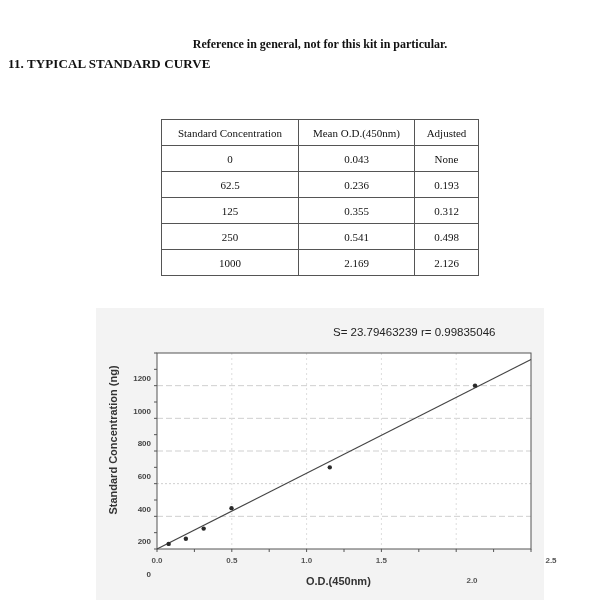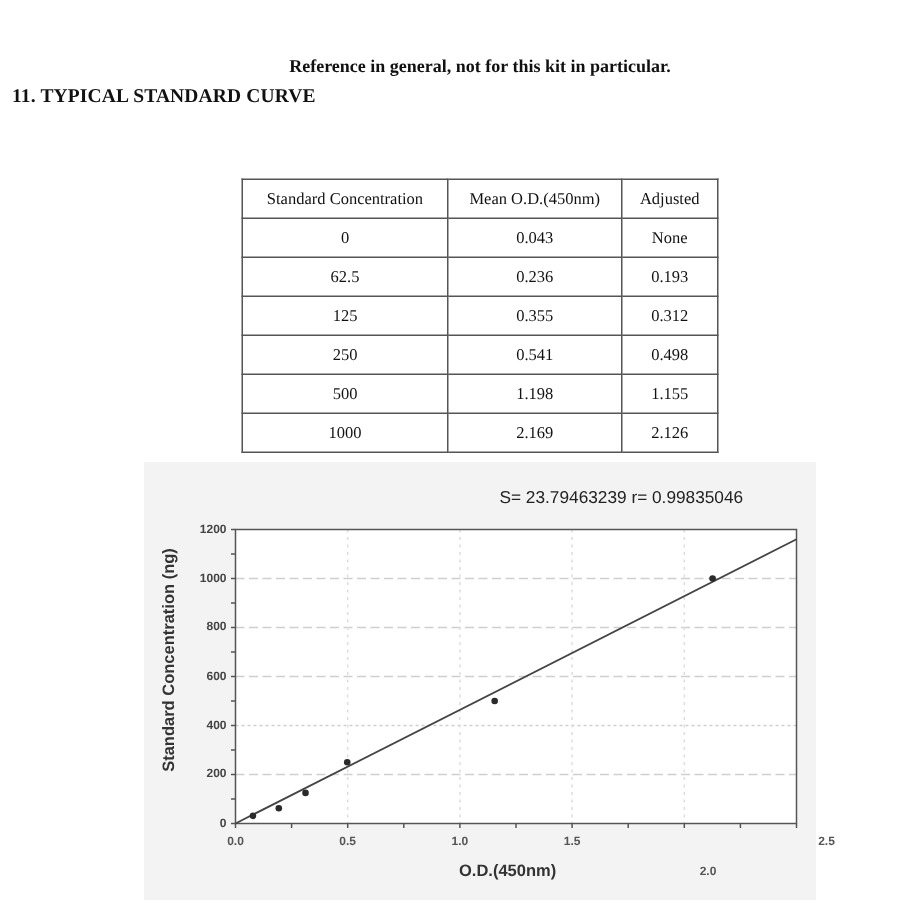--- a/index.html
+++ b/index.html
@@ -9,21 +9,21 @@
   table.std { position:absolute; left:161px; top:75px; border-collapse:collapse; font-size:11px;margin-top:44px; }
   table.std th, table.std td { border:1px solid #555; text-align:center; height:25px; padding:0; font-weight:normal; }
   table.std th { height:25px; }
   .c1 { width:136px; } .c2 { width:115px; } .c3 { width:63px; }
   .chart-wrap { position:absolute; left:96px; top:308px; width:448px; height:292px; background:#f3f3f3; }
   .chart-wrap svg { position:absolute; left:0; top:0; }
   .stats { position:absolute; left:333px; top:326px; font-family:"Liberation Sans", sans-serif; font-size:11.5px; color:#222; }
   .ylab { position:absolute; left:99px; top:440px; width:0; height:0; }
   .ylab span { position:absolute; transform:translate(-50%,-50%) rotate(-90deg); white-space:nowrap; font-family:"Liberation Sans", sans-serif; font-weight:bold; font-size:11px; color:#333; left:14px; top:0; }
   .xlab { position:absolute; left:306px; top:575px; font-family:"Liberation Sans", sans-serif; font-weight:bold; font-size:11px; color:#333; }
-  .ytick { position:absolute; font-family:"Liberation Sans", sans-serif; font-size:8px; font-weight:bold; color:#444; text-align:right; width:30px; }
+  .ytick { position:absolute; font-family:"Liberation Sans", sans-serif; font-size:8px; font-weight:bold; color:#444; text-align:right; width:30px;margin-top:26px; }
   .xtick { position:absolute; font-family:"Liberation Sans", sans-serif; font-size:8px; font-weight:bold; color:#555; width:30px; text-align:center; }
 </style>
 </head>
 <body>
 
 <div class="section-title">11. TYPICAL STANDARD CURVE</div>
 <div class="subtitle">Reference in general, not for this kit in particular.</div>
 
 <table class="std">
   <thead>
@@ -46,25 +46,20 @@
       </tr>
     <tr>
         <td>125</td>
         <td>0.355</td>
         <td>0.312</td>
       </tr>
     <tr>
         <td>250</td>
         <td>0.541</td>
         <td>0.498</td>
-      </tr>
-    <tr>
-        <td>500</td>
-        <td>1.198</td>
-        <td>1.155</td>
       </tr>
     <tr>
         <td>1000</td>
         <td>2.169</td>
         <td>2.126</td>
       </tr>
   </tbody>
 </table>
 
 <div class="chart-wrap">

